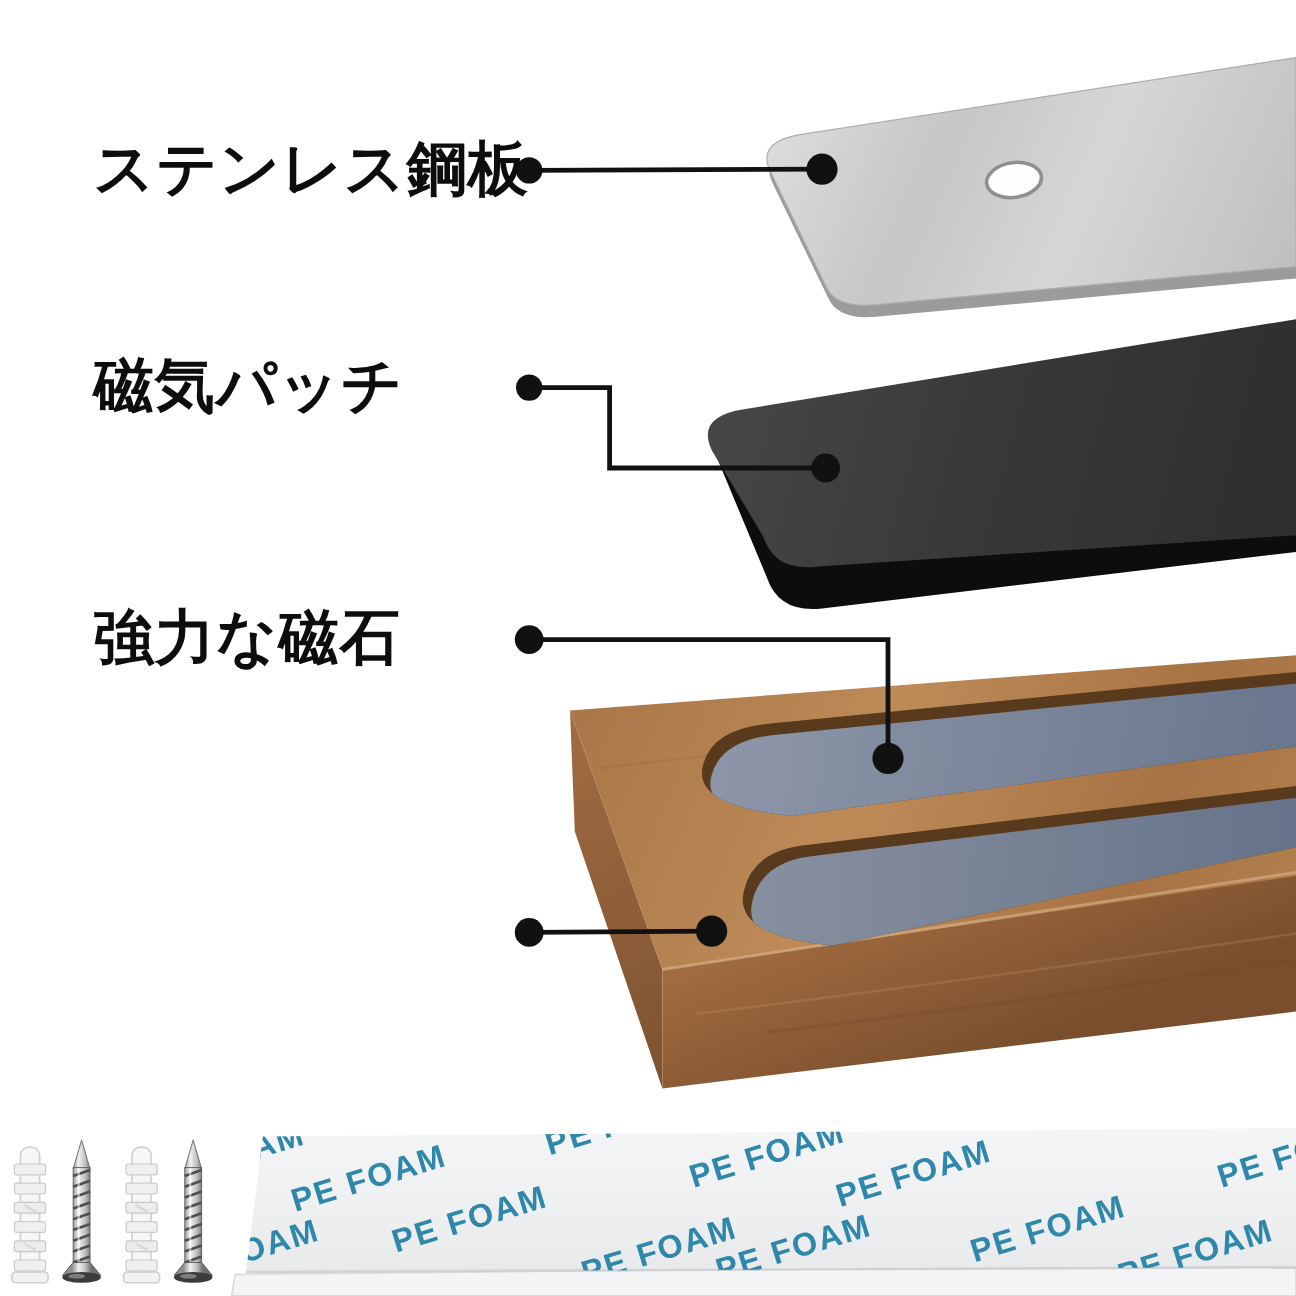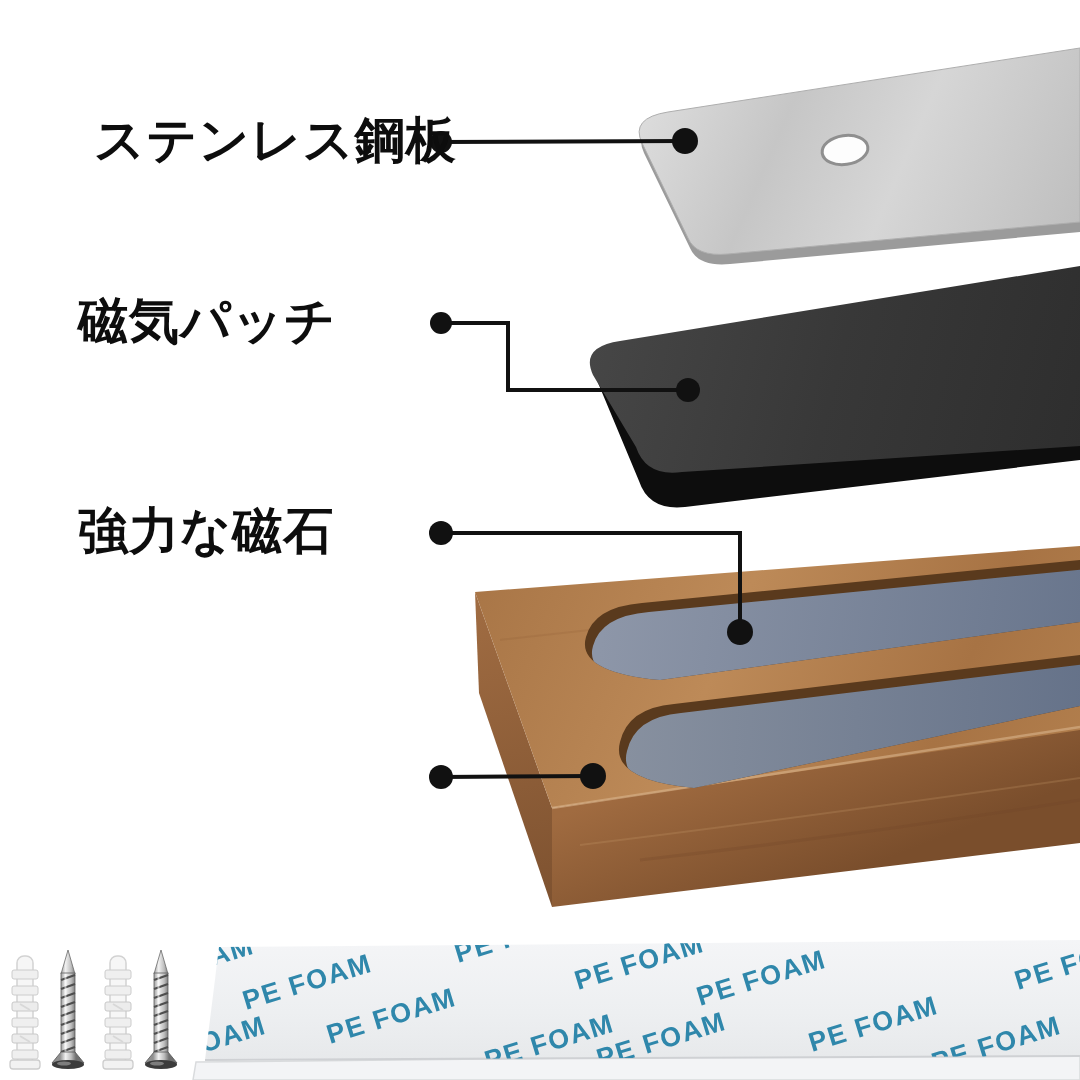--- a/index.html
+++ b/index.html
@@ -2,21 +2,21 @@
 <html><head>
 <meta charset="utf-8">
 <style>
   html,body{margin:0;padding:0;background:#fff;}
   .stage{position:relative;width:1080px;height:1080px;background:#ffffff;overflow:hidden;
          font-family:"Liberation Sans","DejaVu Sans",sans-serif;}
   .stage svg{position:absolute;left:0;top:0;}
   .callout-label{position:absolute;left:78px;transform:translateY(-52%);
          font-size:50px;font-weight:700;color:#0d0d0d;letter-spacing:1px;white-space:nowrap;
          font-family:"Liberation Sans","DejaVu Sans",sans-serif;}
-  #label-stainless{top:142px;margin-left:16px;}
+  #label-stainless{top:142px;}
   #label-patch{top:323px;}
   #label-magnet{top:533px;}
   #label-wood{top:777px;}
   .foam-text{font-family:"Liberation Sans","DejaVu Sans",sans-serif;
          font-size:27px;font-weight:600;letter-spacing:1.5px;}
 </style>
 </head>
 <body>
 
 <div class="stage">

